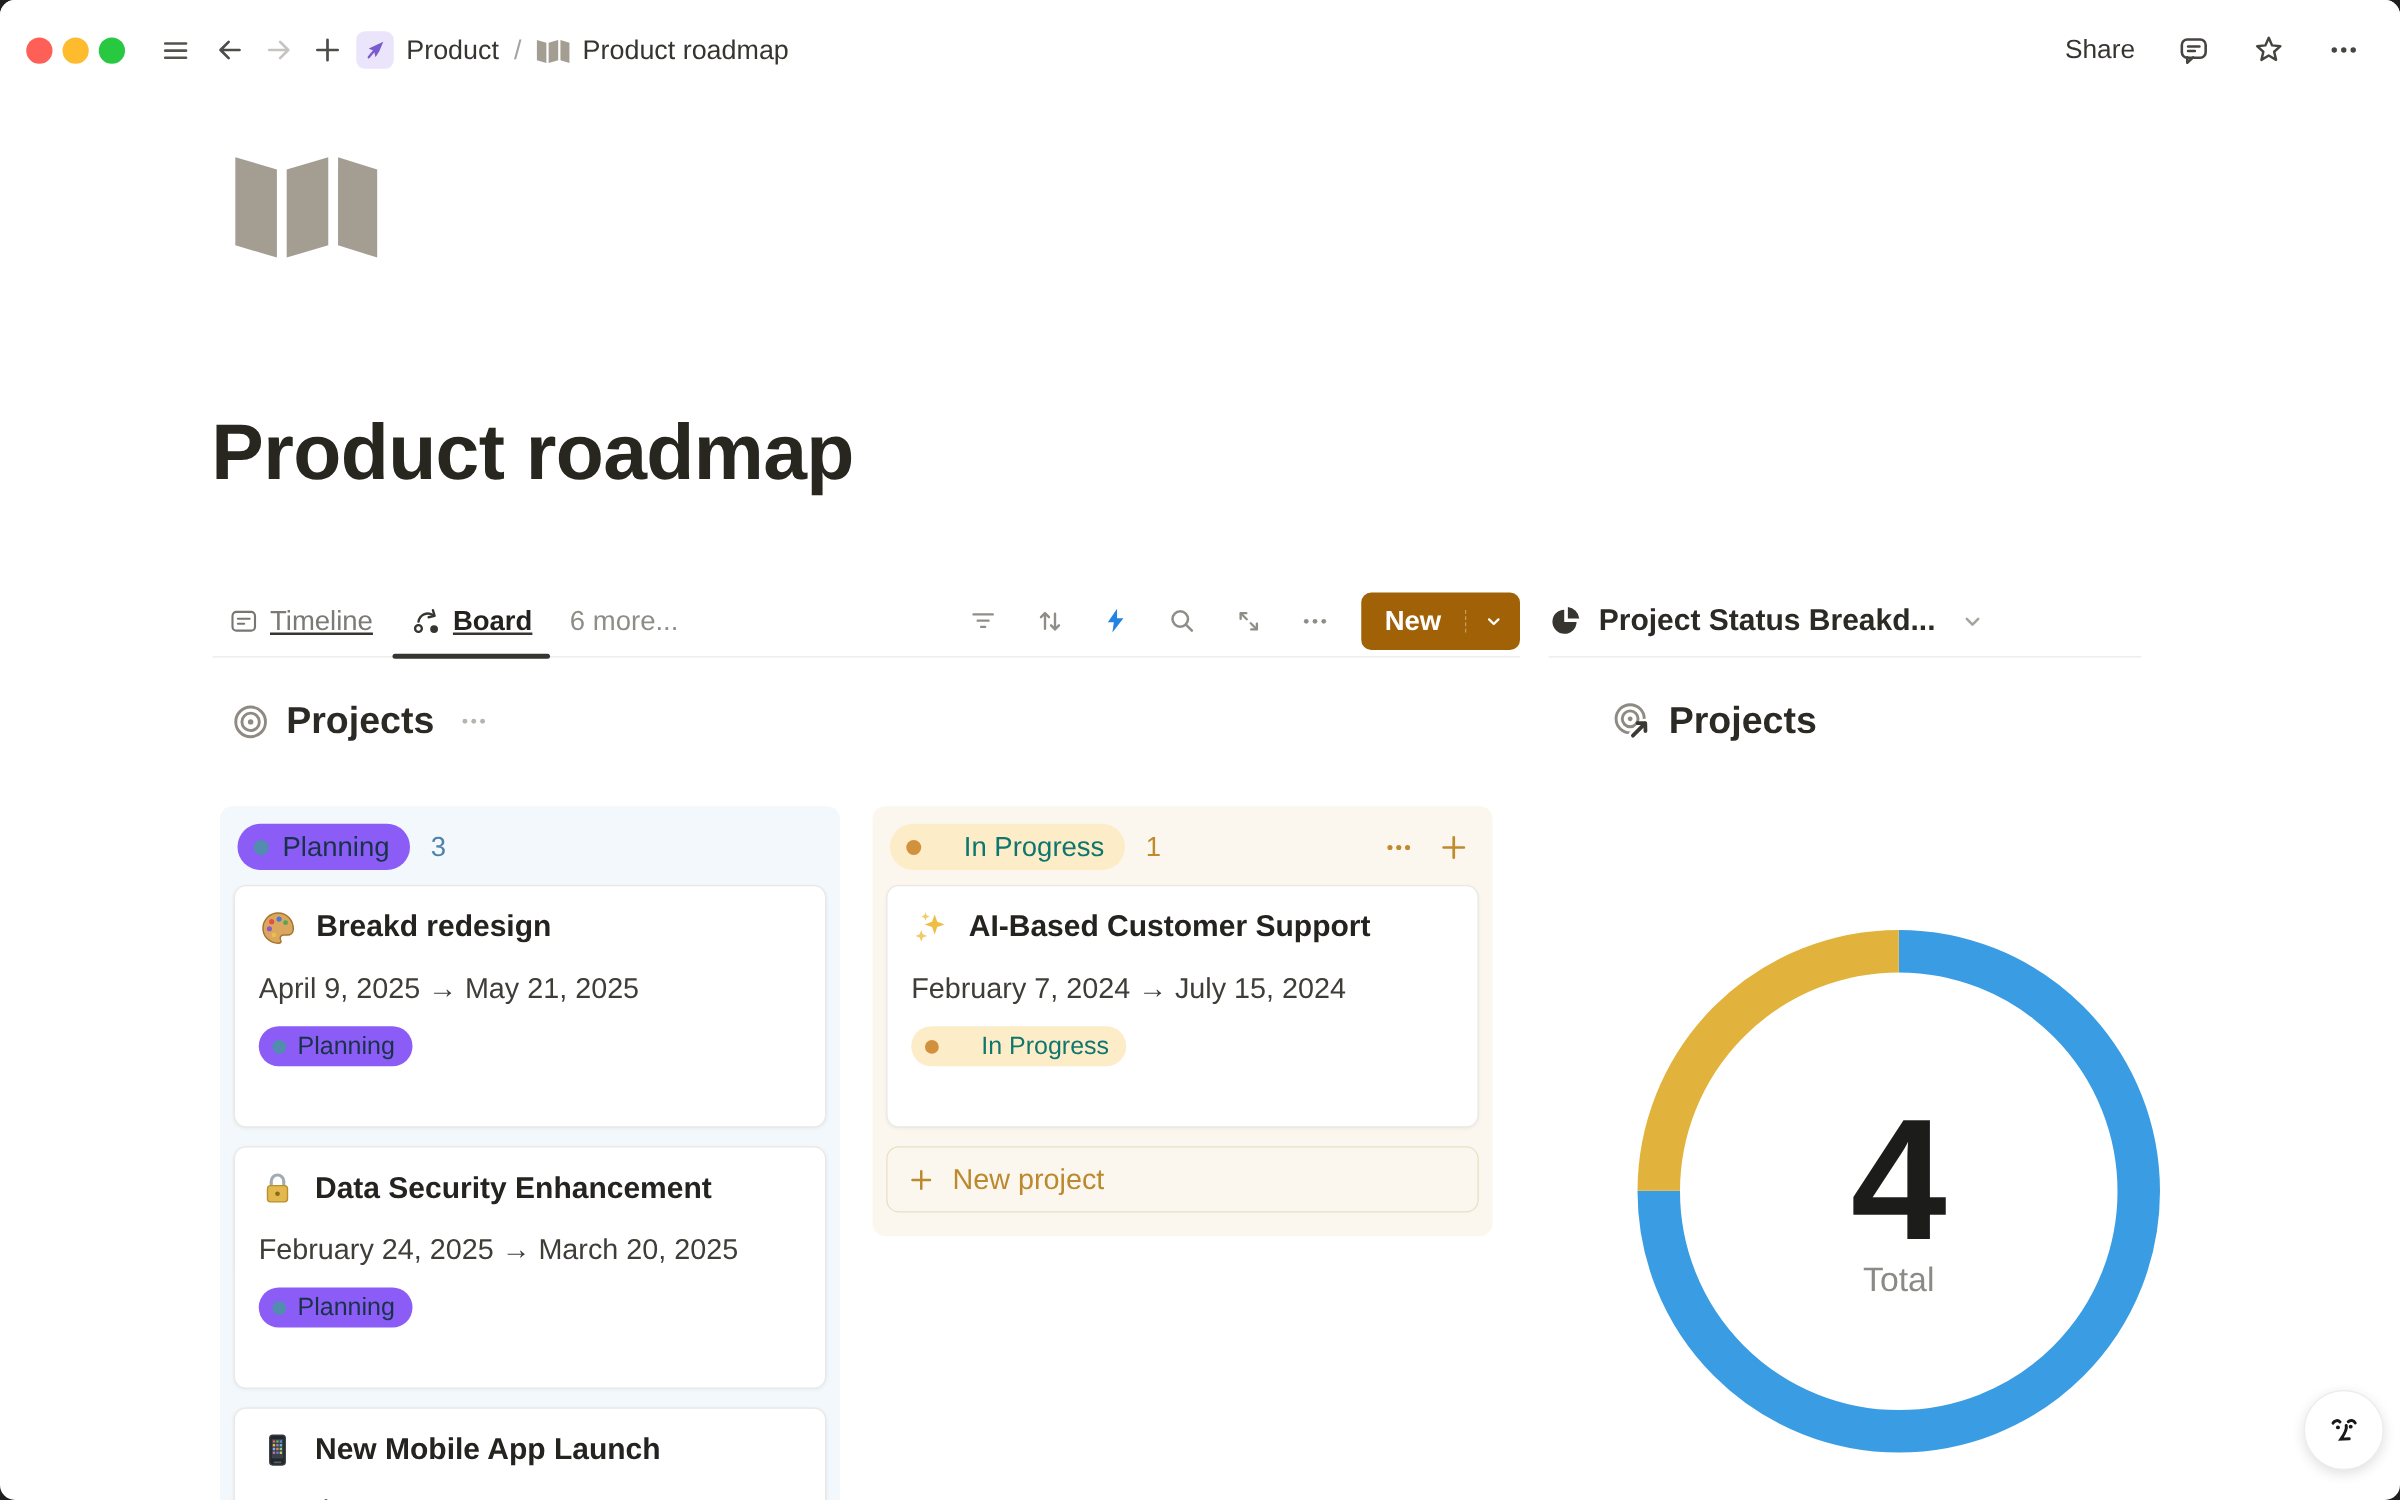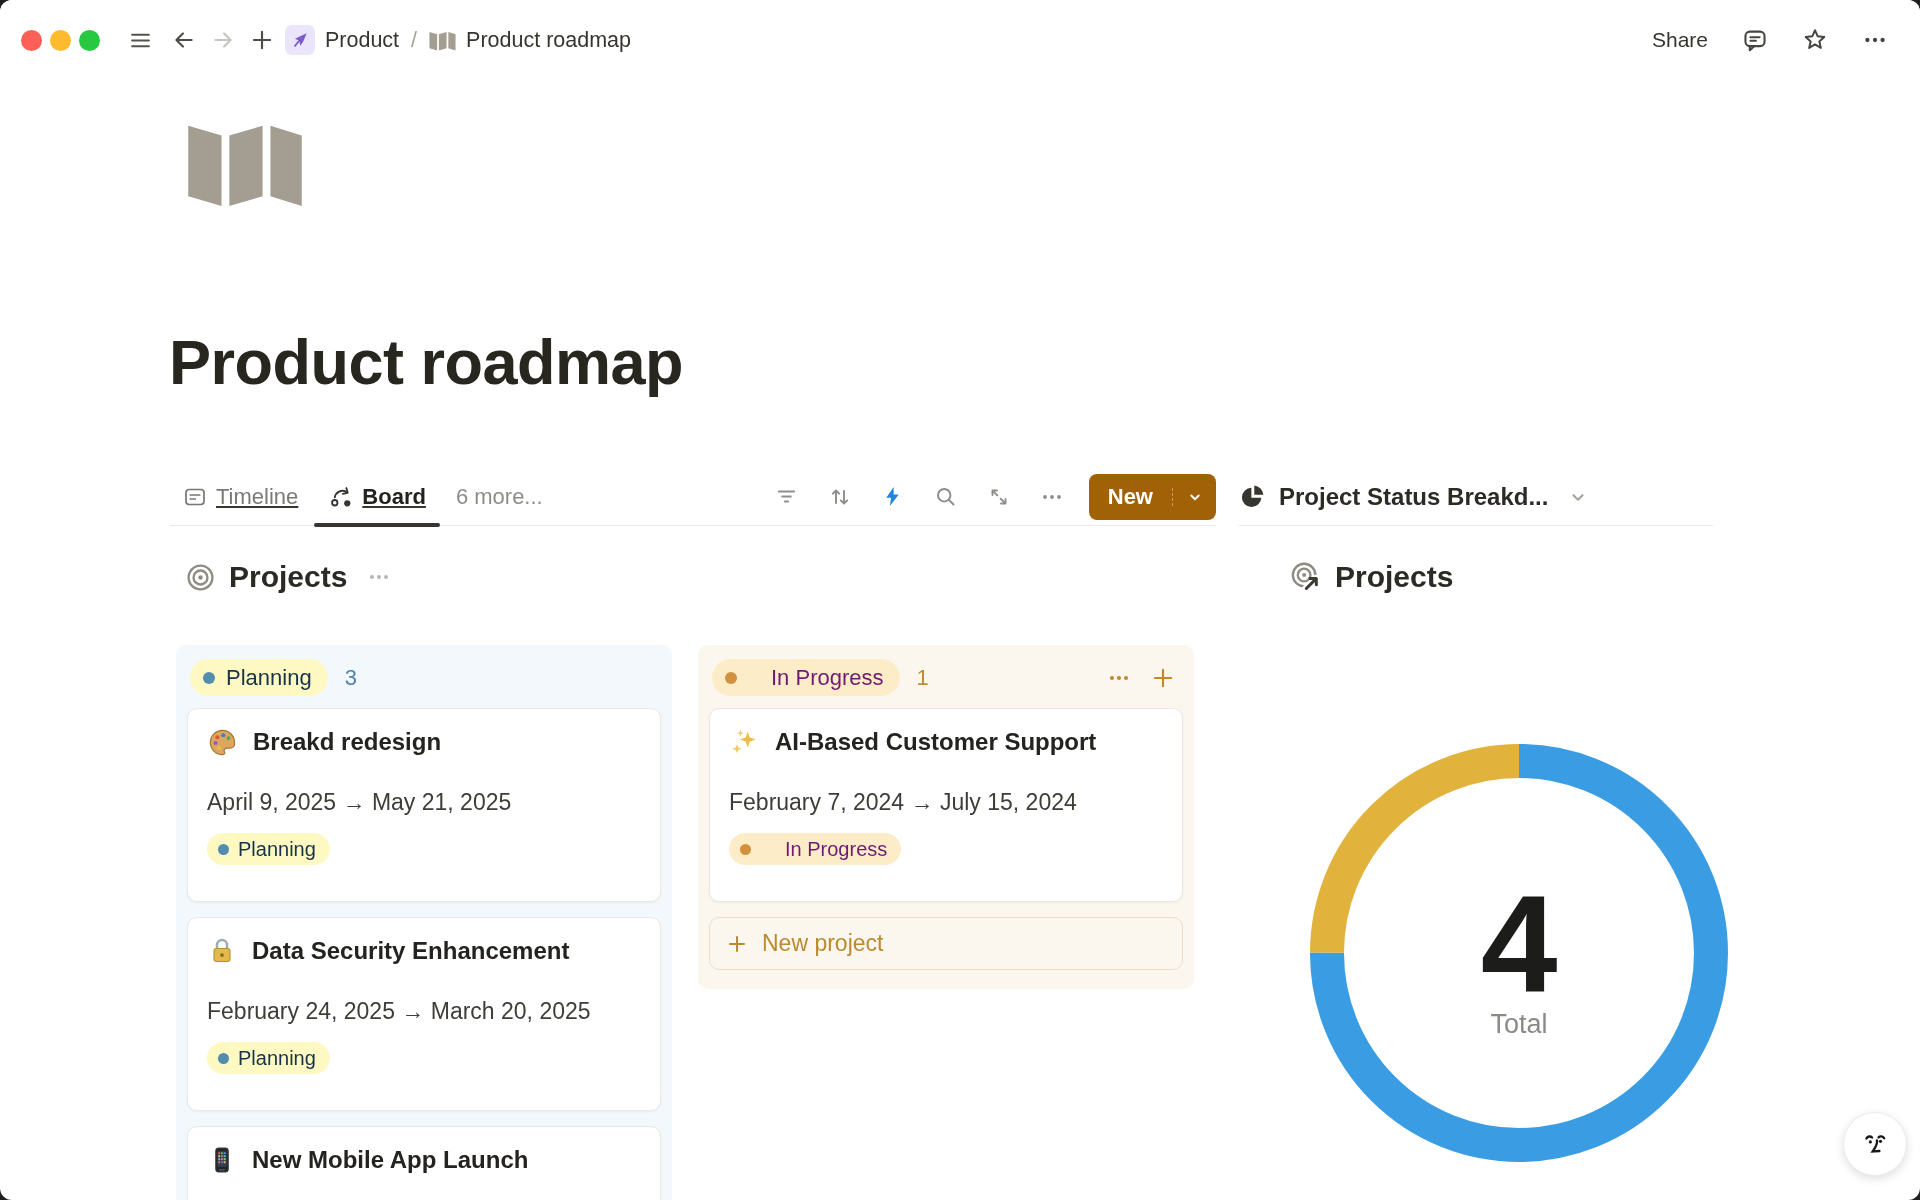--- a/index.html
+++ b/index.html
@@ -41,34 +41,34 @@
   .column{width:496px;border-radius:10px;box-sizing:border-box;}
   .col-blue{background:#f2f8fb;}
   .col-yellow{background:#fbf7ee;}
   .col-header{display:flex;align-items:center;padding:14px 18px 12px 14px;}
   .pill{display:inline-flex;align-items:center;border-radius:999px;font-weight:500;}
   .pill .dot{border-radius:50%;flex:0 0 auto;}
   .pill-hdr{height:37px;padding:0 16px 0 13px;font-size:22px;gap:11px;}
   .pill-hdr .dot{width:12px;height:12px;}
   .pill-card{height:32px;padding:0 14px 0 11px;font-size:20px;gap:9px;margin-top:17px;}
   .pill-card .dot{width:11px;height:11px;}
-  .pill-blue{background:#fef9c3;color:#183347;}
+  .pill-blue{background:#8b5cf6;color:#183347;}
   .pill-blue .dot{background:#528cae;}
-  .pill-yellow{background:#fdecc8;color:#701a75;gap:34px;}
+  .pill-yellow{background:#fdecc8;color:#0f766e;gap:34px;}
   .pill-yellow .dot{background:#d2913c;}
   .col-count{margin-left:17px;font-size:22px;}
   .count-blue{color:#4d82ab;}
   .count-yellow{color:#c08a2e;}
   .col-actions{margin-left:auto;display:flex;align-items:center;gap:18px;}
   .col-act{width:26px;height:26px;display:flex;align-items:center;justify-content:center;cursor:pointer;}
   .cards{padding:0 11px;}
   .card{background:#fff;border:1px solid #e9e8e4;border-radius:10px;box-shadow:0 1px 3px rgba(15,15,15,.05);height:194px;box-sizing:border-box;padding:14px 19px;margin-bottom:15px;cursor:pointer;}
   .card-row{display:flex;align-items:center;gap:15px;min-height:38px;}
   .card-title{font-size:24px;font-weight:600;color:#24231f;}
-  .card-dates{margin-top:28px;font-size:23px;color:#3f3d38;}
+  .card-dates{margin-top:16px;font-size:23px;color:#3f3d38;}
   .new-project{margin:0 11px 19px;border:1.5px solid #eadfc4;border-radius:10px;height:53px;display:flex;align-items:center;gap:13px;padding:0 15px;color:#bb8a2f;font-size:23px;cursor:pointer;box-sizing:border-box;}
   
   .panel-header{position:absolute;left:1239px;top:468px;width:474px;height:57px;display:flex;align-items:center;gap:13px;border-bottom:1.5px solid #e9e9e7;cursor:pointer;}
   .panel-header .ttl{font-size:24px;font-weight:600;color:#2b2a25;}
   .donut-wrap{position:absolute;left:1289px;top:723px;width:460px;height:460px;}
   .donut-center-val{font-size:138px;font-weight:600;fill:#1c1c1a;}
   .donut-center-lbl{font-size:27px;fill:#8a8a87;}
   
   .ai-btn{position:absolute;left:1843px;top:1112px;width:62px;height:62px;border-radius:50%;background:#fff;border:1px solid #ececea;box-shadow:0 3px 10px rgba(0,0,0,.13);display:flex;align-items:center;justify-content:center;cursor:pointer;}
 </style>

